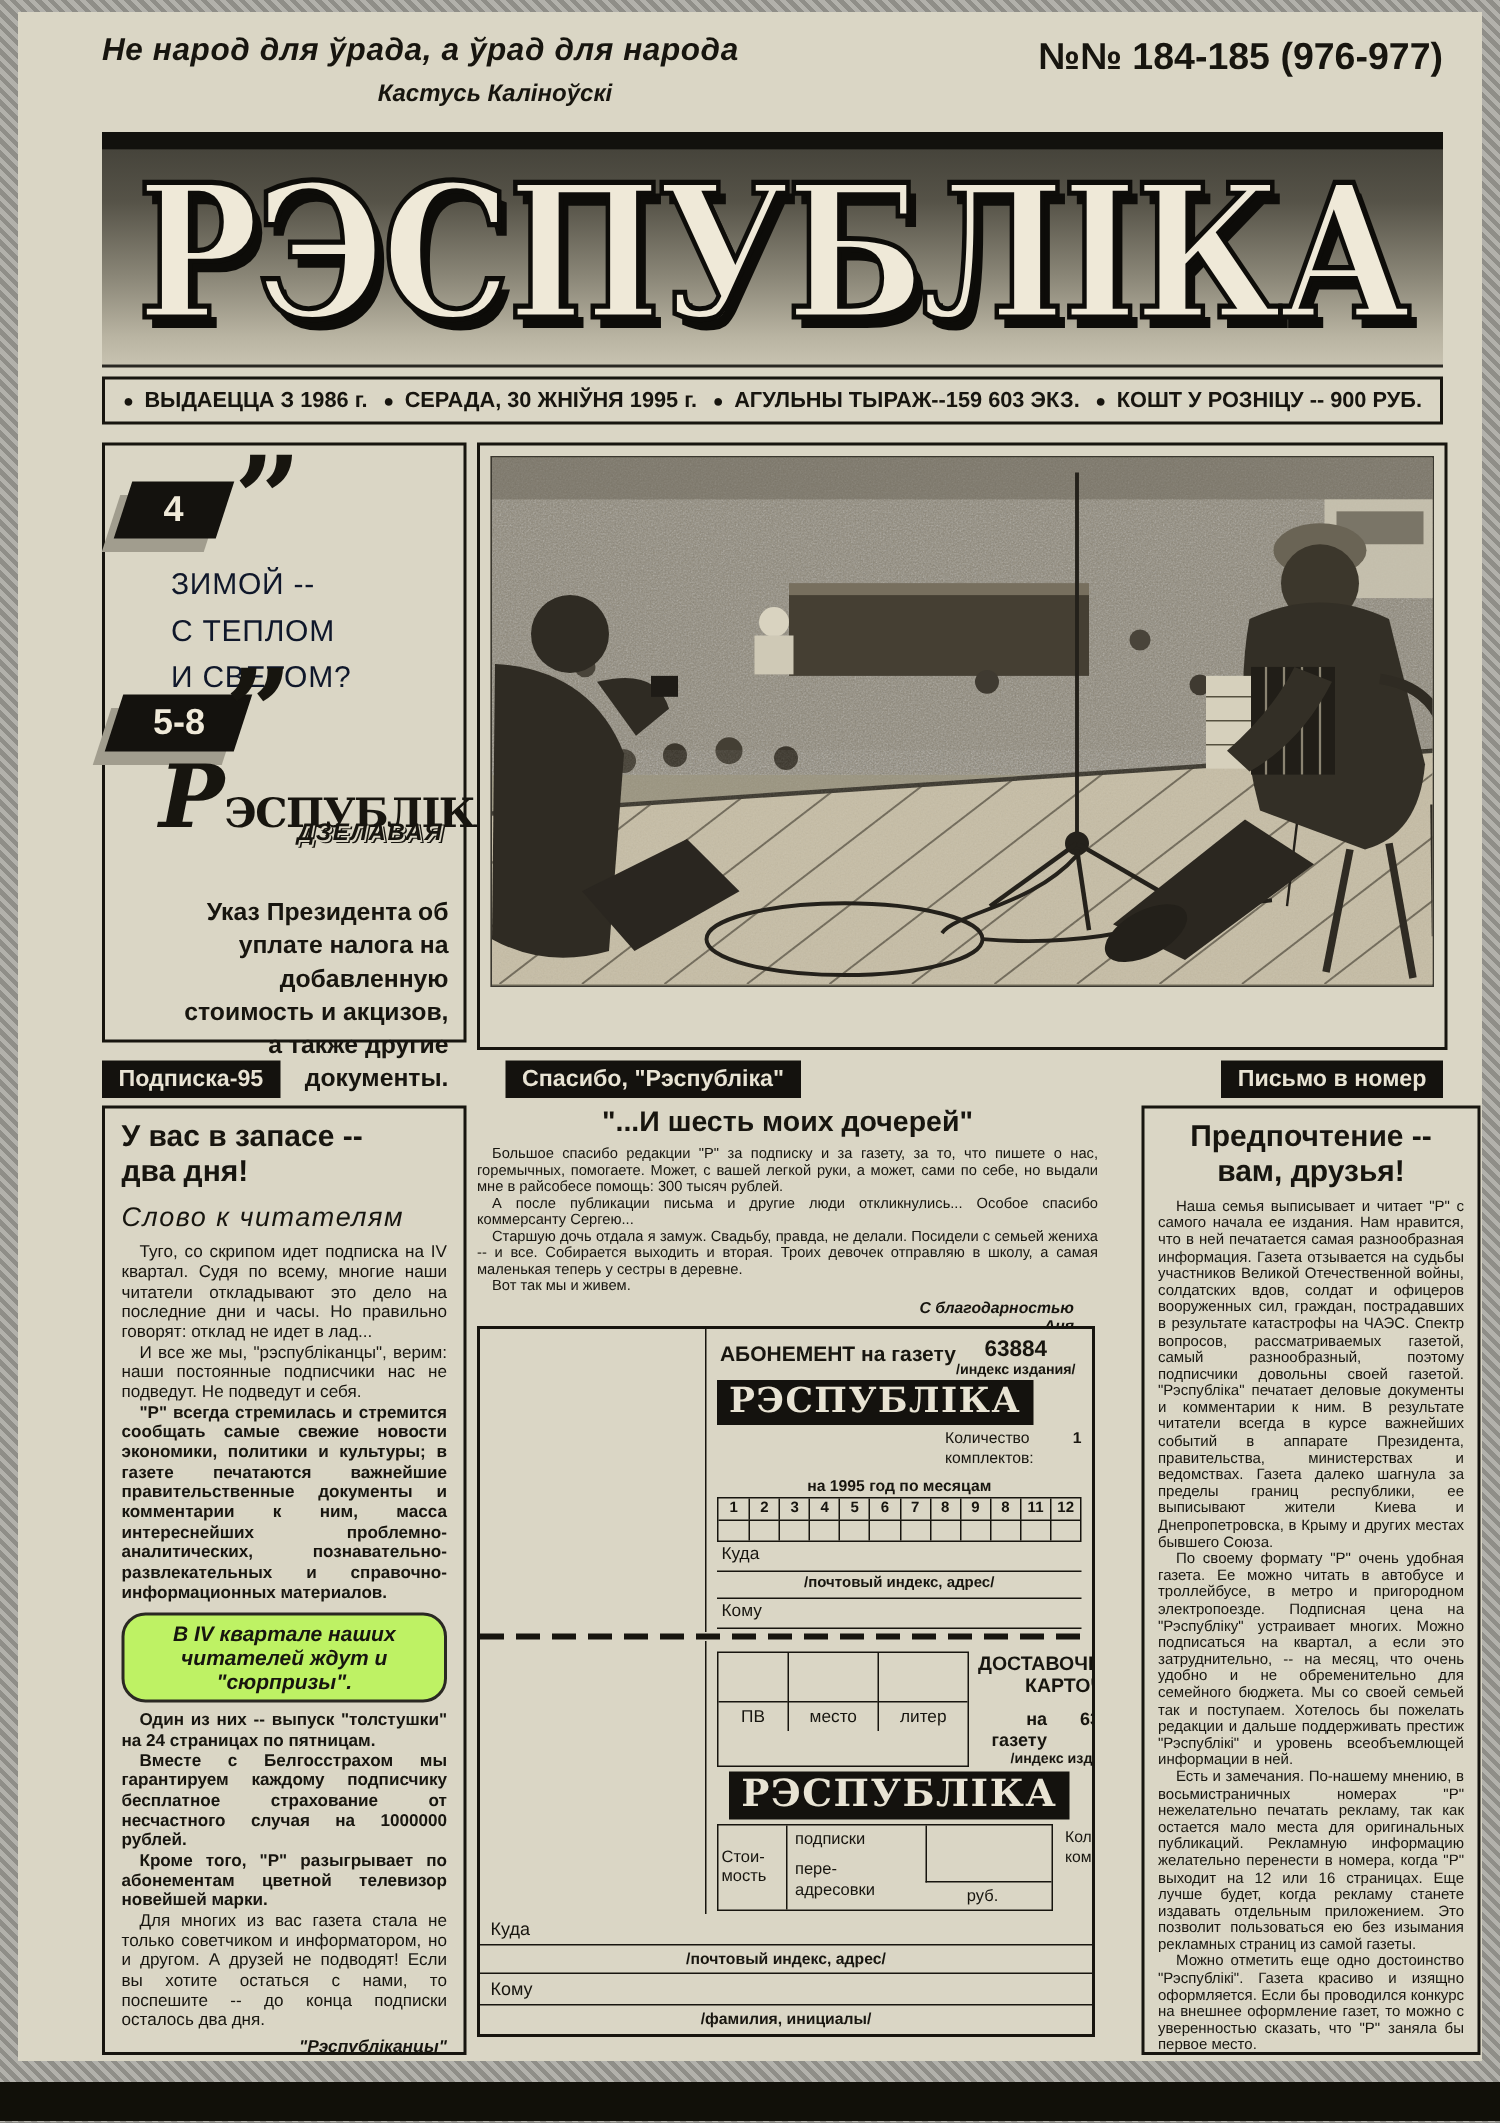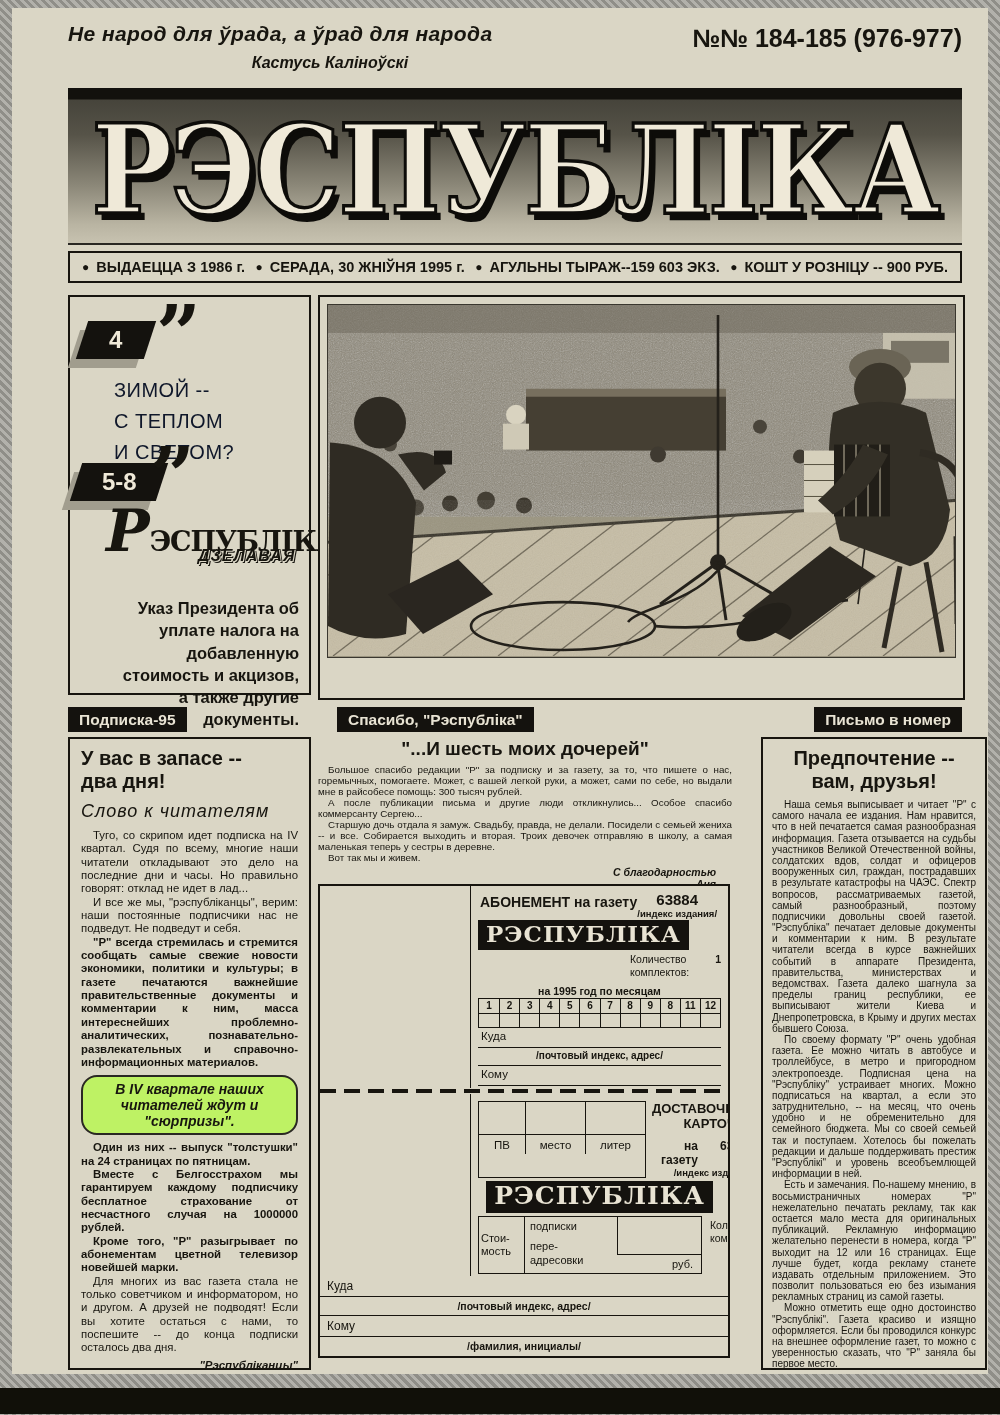--- a/index.html
+++ b/index.html
@@ -109,21 +109,21 @@
   .dk-info{flex:1;text-align:right;padding-top:2px;}
   .dk-title{font-weight:bold;font-size:13px;}
   .dk-ng{display:flex;justify-content:flex-end;gap:22px;font-weight:bold;font-size:12px;margin-top:8px;}
   .dk-il{font-weight:bold;font-size:9.5px;}
   .cost{display:flex;margin-top:3px;}
   .cost-t{display:grid;grid-template-columns:46px 92px 84px;grid-template-rows:22px 16px 18px;border:1.8px solid #17150f;flex:none;}
   .c1{grid-row:1/4;grid-column:1;border-right:1.2px solid #17150f;display:flex;align-items:center;font-size:11px;white-space:pre-line;padding-left:2px;line-height:1.15;}
   .c-pod{grid-column:2;grid-row:1;font-size:11px;padding:3px 0 0 5px;}
   .c-amt{grid-column:3;grid-row:1/3;border-left:1.2px solid #17150f;border-bottom:1.2px solid #17150f;}
   .c-per{grid-column:2;grid-row:2/4;font-size:11px;padding-left:5px;white-space:pre-line;line-height:1.3;}
-  .c-rub{grid-column:3;grid-row:3;font-size:11px;text-align:right;padding:3px 8px 0 0;}
+  .c-rub{grid-column:3;grid-row:3;font-size:11px;text-align:center;padding:3px 8px 0 0;}
   .cost-q{flex:1;padding-left:8px;}
   .crow{border-bottom:1.4px solid #17150f;font-size:12px;padding:3px 7px 0;height:21px;box-sizing:border-box;}
   .crow.hint{text-align:center;font-weight:bold;font-size:10.5px;height:19px;}
   .crow.last{border-bottom:none;}
 
   .bottom-band{left:0;top:1388px;width:1000px;height:26px;background:#111009;}
 </style>
 </head>
 <body>
 

